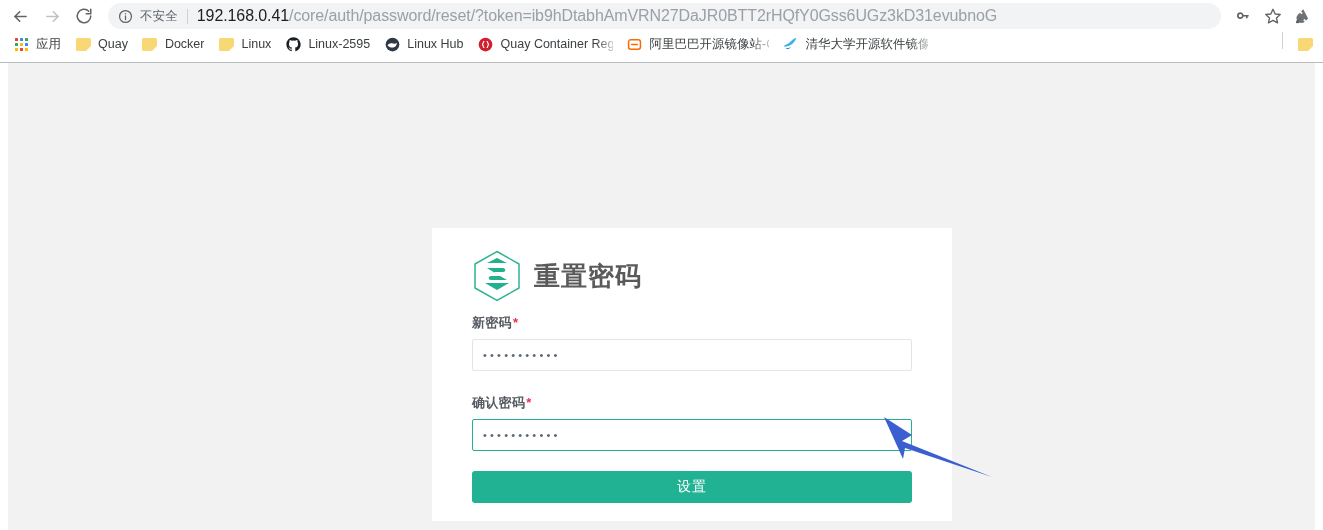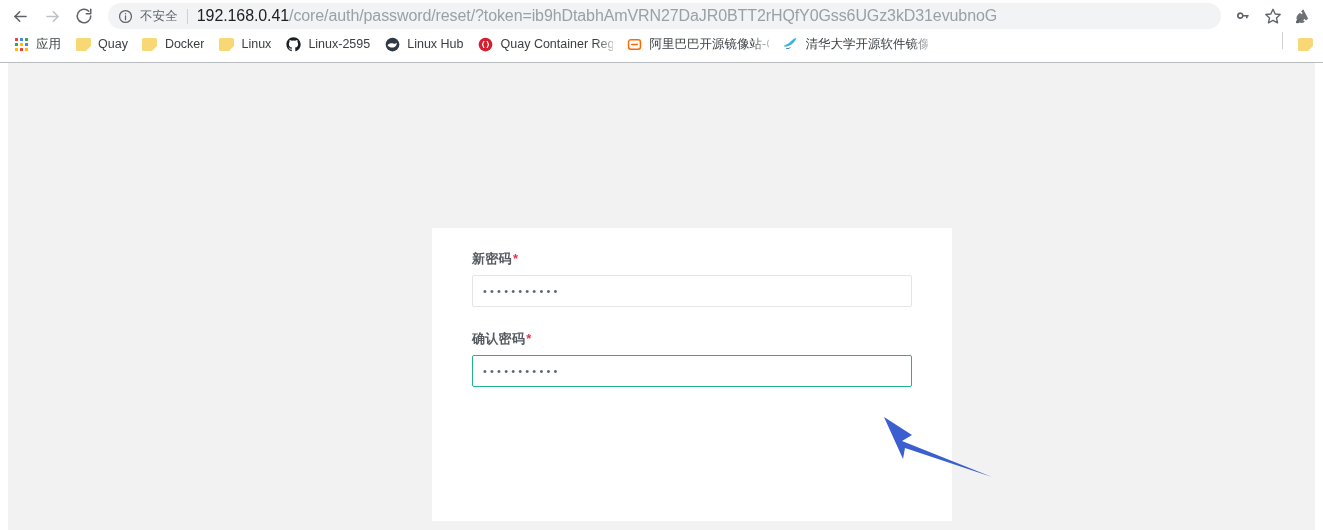--- a/index.html
+++ b/index.html
@@ -455,37 +455,49 @@
         </span>
     </div>
   </div>
 </div>
 
 <div class="viewport">
   <div class="page-bg"></div>
 
   <div class="card">
 
+    <div class="card-head">
+      <span class="logo-wrap">
+        <svg width="50" height="52" viewBox="0 0 100 104">
+          <polygon points="50,3 94,28 94,76 50,101 6,76 6,28" fill="none" stroke="#2fb491" stroke-width="3"></polygon>
+          <path d="M30 36 L62 36 C68 36 68 44 62 44 L42 44 L70 60 L38 60 C32 60 32 52 38 52 L56 52 Z" fill="#22b08f"></path>
+          <path d="M26 66 L74 66 L50 80 Z" fill="#22b08f"></path>
+          <path d="M30 26 L70 26 L50 16 Z" fill="#22b08f"></path>
+        </svg>
+      </span>
+      <span class="card-title">重置密码</span>
+    </div>
 
     <div class="field-group">
       <div class="field-label"><span>新密码</span><span class="req">*</span></div>
       <div class="pw-input">
         <span class="pw-dots">•••••••••••</span>
       </div>
     </div>
 
     <div class="spacer-16"></div>
 
     <div class="field-group">
       <div class="field-label"><span>确认密码</span><span class="req">*</span></div>
       <div class="pw-input focused">
         <span class="pw-dots">•••••••••••</span>
       </div>
     </div>
 
+    <button class="submit-btn">设置</button>
   </div>
 
 </div>
 
 <svg class="arrow-overlay" viewBox="0 0 1323 530">
   <g>
     <path d="M884 417 L912 435 L902 441 L992 477 L905 448 L903 459 Z" fill="#3b5fd0"></path>
   </g>
 </svg>
 

